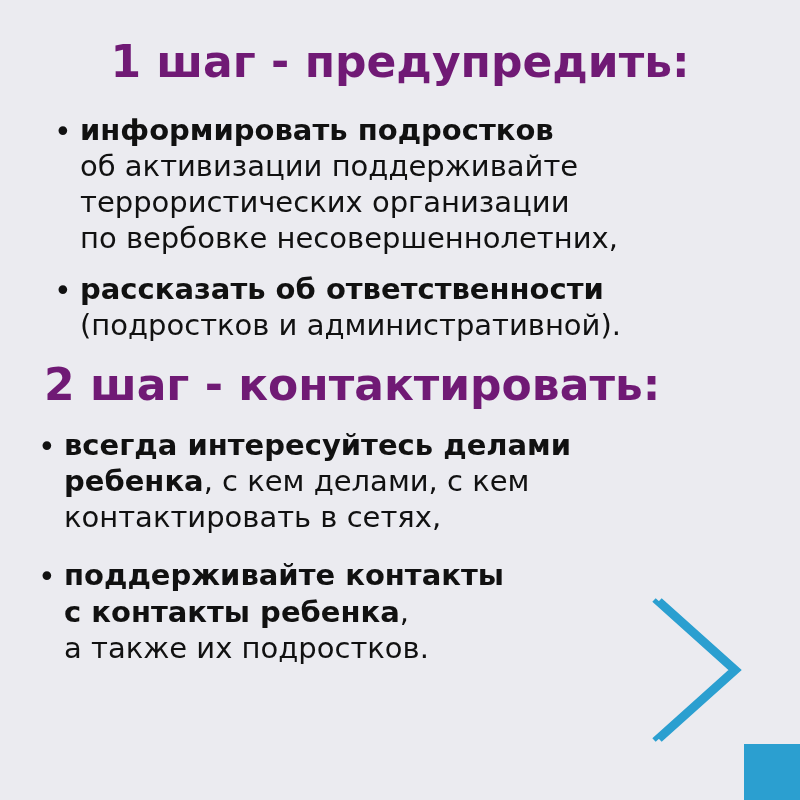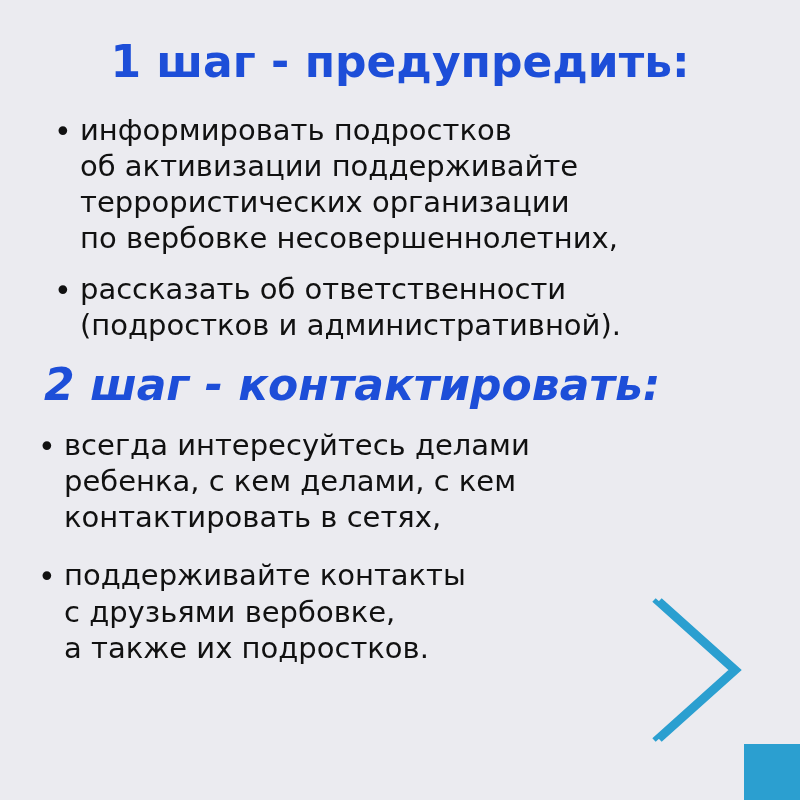--- a/index.html
+++ b/index.html
@@ -15,35 +15,34 @@
     position: relative;
   }
   .poster {
     position: relative;
     width: 800px;
     height: 800px;
     box-sizing: border-box;
     padding: 38px 30px 0 30px;
   }
   .section-heading {
-    color: #1d4ed8;
+    color: #701a75;
     font-weight: bold;
     font-size: 44px;
     letter-spacing: 0px;
     line-height: 1.08;
     white-space: nowrap;
   }
   .heading-1 {
     text-align: center;
     margin: 0 0 26px 0;
   }
   .heading-2 {
     text-align: left;
     margin: 18px 0 18px 14px;
-    font-style: italic;
   }
   .bullet-list {
     list-style: none;
     margin: 0;
     padding: 0;
   }
   .bullet-item {
     display: flex;
     align-items: flex-start;
     margin-bottom: 14px;
@@ -57,21 +56,21 @@
     text-align: left;
     padding-top: 1px;
   }
   .bullet-text {
     font-size: 29px;
     line-height: 1.25;
     color: #111;
     font-weight: normal;
   }
   .bullet-text b {
-    font-weight: normal;
+    font-weight: bold;
     margin-top: 40px;
   }
   .block-1 {
     padding-left: 24px;
     padding-right: 10px;
   }
   .block-2 {
     padding-left: 8px;
     padding-right: 10px;
   }
@@ -129,21 +128,21 @@
       <span class="bullet-text">
         <b>всегда интересуйтесь делами</b><br>
         <b>ребенка</b><span>, с кем делами, с кем</span><br>
         <span>контактировать в сетях,</span>
       </span>
     </li>
     <li class="bullet-item">
       <span class="bullet-dot">•</span>
       <span class="bullet-text">
         <b>поддерживайте контакты</b><br>
-        <b>с друзьями вербовке</b><span>,</span><br>
+        <b>с контакты ребенка</b><span>,</span><br>
         <span>а также их подростков.</span>
       </span>
     </li>
   </ul>
 
   <svg class="chevron" viewBox="0 0 96 156">
     <polyline points="8,8 86,78 8,148" fill="none" stroke="#2b9fd0" stroke-width="5"></polyline>
     <polyline points="8,8 86,78 8,148" fill="none" stroke="#2b9fd0" stroke-width="5" transform="translate(-6,0)"></polyline>
   </svg>
 

